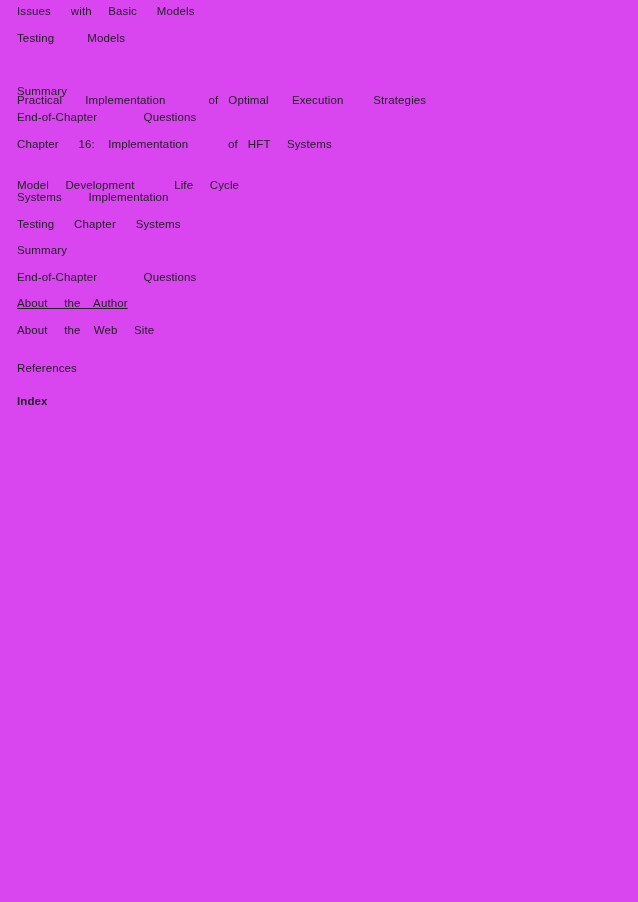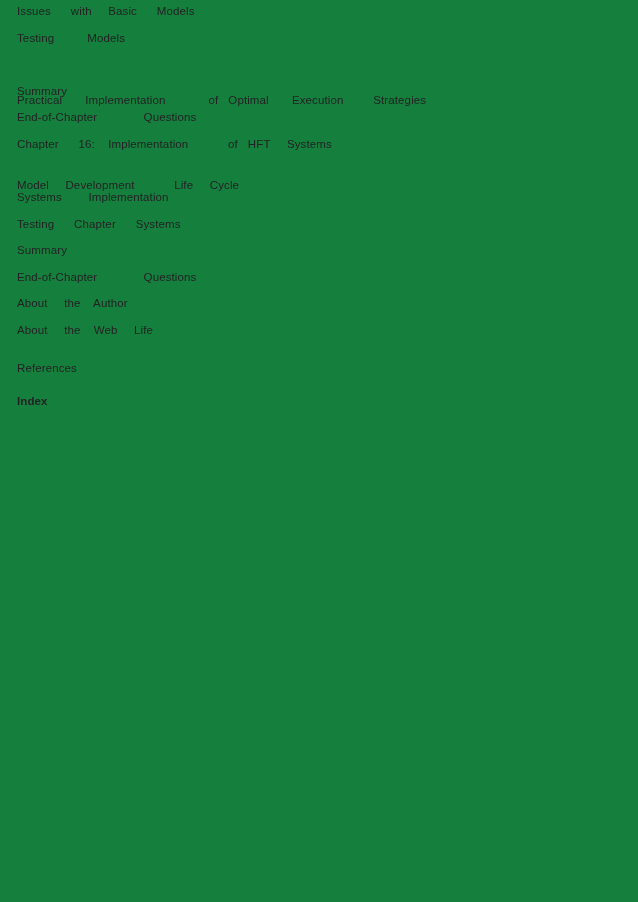--- a/index.html
+++ b/index.html
@@ -12,21 +12,21 @@
     height: 902px;
     background: #ffffff;
     font-family: "Liberation Sans", sans-serif;
     color: #1a1a1a;
     overflow: hidden;
   }
   .page {
     position: relative;
     width: 638px;
     height: 902px;
-    background: #15803d;
+    background: #d946ef;
     padding: 4px;
     box-sizing: border-box;
   }
   .toc-list {
     position: absolute;
     left: 17px;
     top: 0;
     right: 0;
     margin: 0;
     padding: 0;
@@ -52,18 +52,18 @@
       <div class="toc-line" style="top: 31.5px;">Testing          Models</div>
       <div class="toc-line" style="top: 58px; margin-top: 36px;">Practical       Implementation             of   Optimal       Execution         Strategies</div>
       <div class="toc-line" style="top: 84.5px;">Summary</div>
       <div class="toc-line" style="top: 111px;">End-of-Chapter              Questions</div>
       <div class="toc-line" style="top: 138px;">Chapter      16:    Implementation            of   HFT     Systems</div>
       <div class="toc-line" style="top: 179px;">Model     Development            Life     Cycle</div>
       <div class="toc-line" style="top: 191px;">Systems        Implementation</div>
       <div class="toc-line" style="top: 217.5px;">Testing      Chapter      Systems</div>
       <div class="toc-line" style="top: 244px;">Summary</div>
       <div class="toc-line" style="top: 270.5px;">End-of-Chapter              Questions</div>
-      <div class="toc-line" style="top: 297px;">About     the    Author</div>
-      <div class="toc-line" style="top: 323.5px;">About     the    Web     Life</div>
+      <div class="toc-line" style="top: 297px; text-decoration: underline;">About     the    Author</div>
+      <div class="toc-line" style="top: 323.5px;">About     the    Web     Site</div>
       <div class="toc-line" style="top: 362px;">References</div>
       <div class="toc-line" style="top: 395px; font-weight: bold;">Index</div>
     </div>
 </div>
 
 </body></html>

